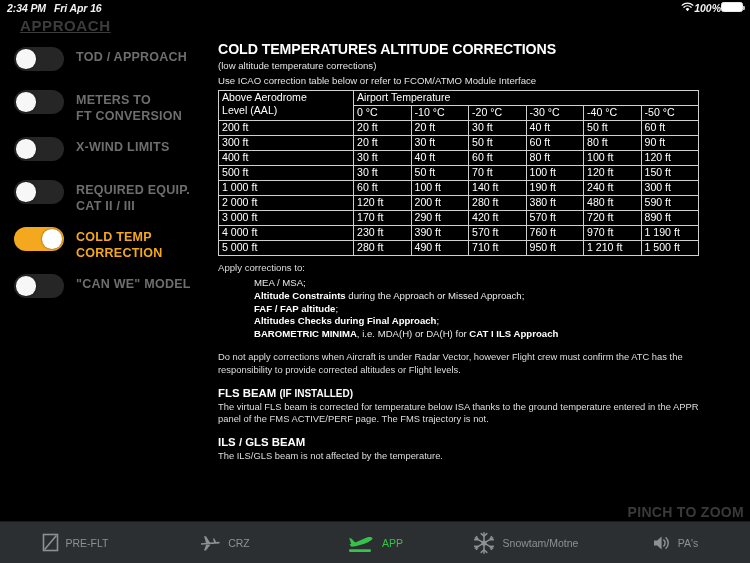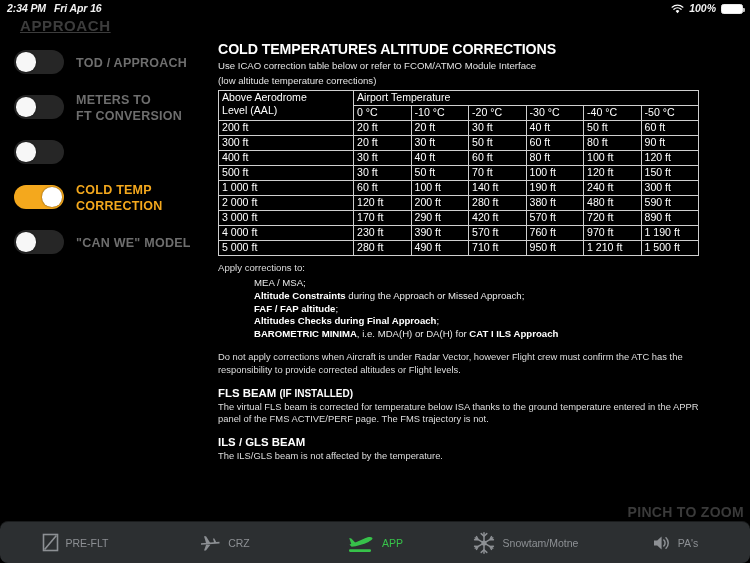--- a/index.html
+++ b/index.html
@@ -14,21 +14,21 @@
   
   .statusbar {
     position: absolute; top: 0; left: 0; width: 750px; height: 15px;
     display: flex; align-items: center;
     color: #f2f2f2; font-size: 10.5px; font-weight: bold;
     padding: 0 7px;
     font-style: italic;
   }
   .sb-time { margin-right: 8px; letter-spacing: -0.1px; }
   .sb-date { letter-spacing: -0.1px; }
-  .sb-right { margin-left: auto; display: flex; align-items: flex-end; gap: 5px; }
+  .sb-right { margin-left: auto; display: flex; align-items: flex-start; gap: 0; }
   .wifi-icon { display: inline-block; width: 13px; height: 10px; position: relative; }
   .batt-pct { font-size: 10.5px; font-weight: bold; }
   .batt-icon {
     width: 22px; height: 10px; border: 1px solid #e8e8e8; border-radius: 2.5px;
     position: relative; background: #fff;
   }
   .batt-icon:after {
     content: ""; position: absolute; right: -3px; top: 3px;
     width: 2px; height: 4px; background: #bdbdbd; border-radius: 0 1px 1px 0;
   }
@@ -37,21 +37,21 @@
   .sidebar {
     position: absolute; left: 0; top: 15px; width: 213px; height: 485px;
     background: #000;
   }
   .sidebar-title {
     color: #3c3c3c; font-size: 15px; font-weight: bold;
     letter-spacing: 0.6px; padding: 2px 0 0 20px; text-decoration: underline;
   }
   .side-list { margin-top: 9px; }
   .side-item {
-    display: flex; align-items: center; gap: 12px;
+    display: flex; align-items: flex-start; gap: 12px;
     padding: 0 0 0 14px; margin-bottom: 9px; min-height: 34px;
   }
   .toggle {
     flex: 0 0 auto; width: 50px; height: 24px; border-radius: 12px;
     background: #262626; position: relative; margin-top: 4px;
   }
   .toggle .knob {
     position: absolute; top: 2.2px; left: 2.2px;
     width: 19.6px; height: 19.6px; border-radius: 50%;
     background: #f7f7f7; box-shadow: 0 0 2px rgba(0,0,0,.6);
@@ -117,21 +117,20 @@
   .pinch {
     position: absolute; right: 6px; top: 504px;
     color: #3a3a3a; font-size: 14px; font-weight: bold; letter-spacing: 0.3px;
   }
 
   
   .tabbar {
     position: absolute; left: 0; bottom: 0; width: 750px; height: 42px;
     background: #2c2f31; display: flex; align-items: center;
     border-top: 1px solid #1a1c1d;
-    border-radius: 8px;
   }
   .tab {
     flex: 1 1 0; display: flex; align-items: center; justify-content: center;
     gap: 7px; height: 42px; color: #8d9094; font-size: 10.5px;
     position: relative;
   }
   .tab.active { color: #37c24a; }
   .tab .glyph { display: inline-flex; align-items: center; justify-content: center; }
 
   svg { display: block; }
@@ -169,25 +168,33 @@
       </div>
 
       <div class="side-item">
         <div class="toggle">
             <div class="knob"></div>
           </div>
         <div class="side-label">METERS TO
 FT CONVERSION</div>
       </div>
 
-
       <div class="side-item">
         <div class="toggle">
             <div class="knob"></div>
           </div>
+        <div class="side-label">X-WIND LIMITS</div>
+      </div>
+
+      <div class="side-item">
+        <div class="toggle">
+            <div class="knob"></div>
+          </div>
+        <div class="side-label">REQUIRED EQUIP.
+CAT II / III</div>
       </div>
 
       <div class="side-item active">
         <div class="toggle on">
             <div class="knob"></div>
           </div>
         <div class="side-label">COLD TEMP
 CORRECTION</div>
       </div>
 
@@ -197,22 +204,22 @@
           </div>
         <div class="side-label">"CAN WE" MODEL</div>
       </div>
 
     </div>
   </div>
 
   <div class="content">
 
     <div class="doc-title">COLD TEMPERATURES ALTITUDE CORRECTIONS</div>
+    <div class="doc-sub">(low altitude temperature corrections)</div>
     <div class="doc-sub">Use ICAO correction table below or refer to FCOM/ATMO Module Interface</div>
-    <div class="doc-sub">(low altitude temperature corrections)</div>
 
     <table class="cold">
       <colgroup>
         <col class="col-aal">
           <col class="col-t">
           <col class="col-t">
           <col class="col-t">
         <col class="col-t">
           <col class="col-t">
           <col class="col-t">

